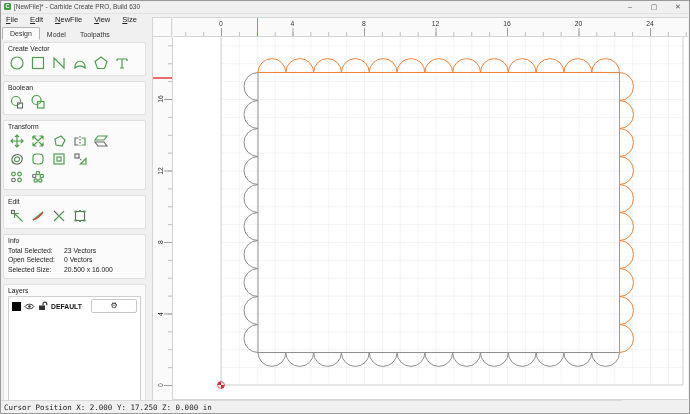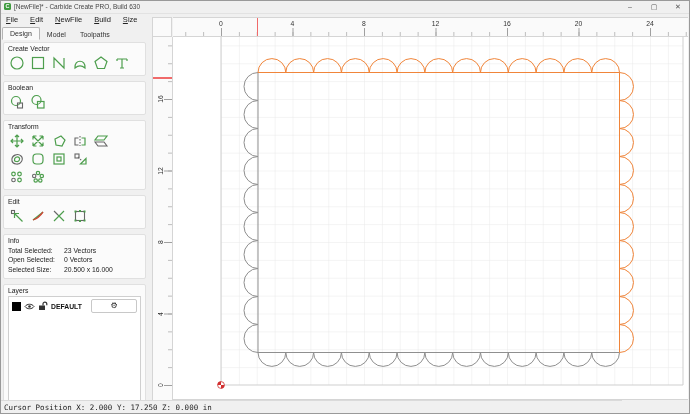--- a/index.html
+++ b/index.html
@@ -97,21 +97,21 @@
     <span class="wbtn">–</span>
     <span class="wbtn">▢</span>
     <span class="wbtn">✕</span>
   </div>
 </div>
 
 <div class="menubar">
   <span class="menu-item">File</span>
   <span class="menu-item">Edit</span>
   <span class="menu-item">NewFile</span>
-  <span class="menu-item">Build</span>
+  <span class="menu-item">View</span>
   <span class="menu-item">Size</span>
 </div>
 
 <div class="tabbar">
   <div class="tab active">Design</div>
   <div class="tab">Model</div>
   <div class="tab">Toolpaths</div>
 </div>
 
 <div class="panel">

